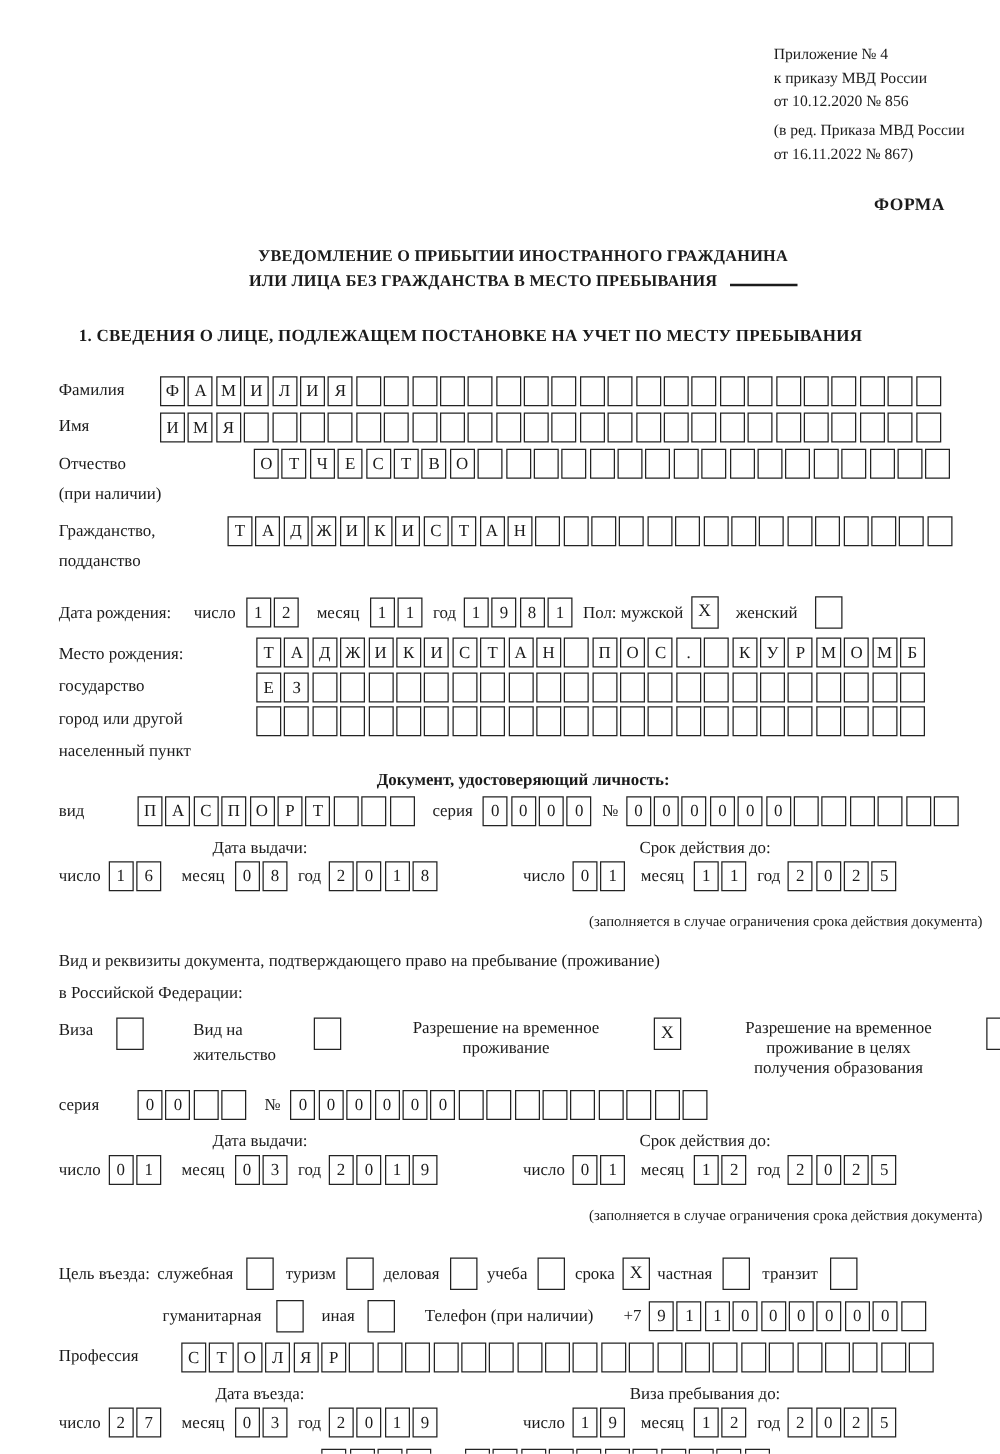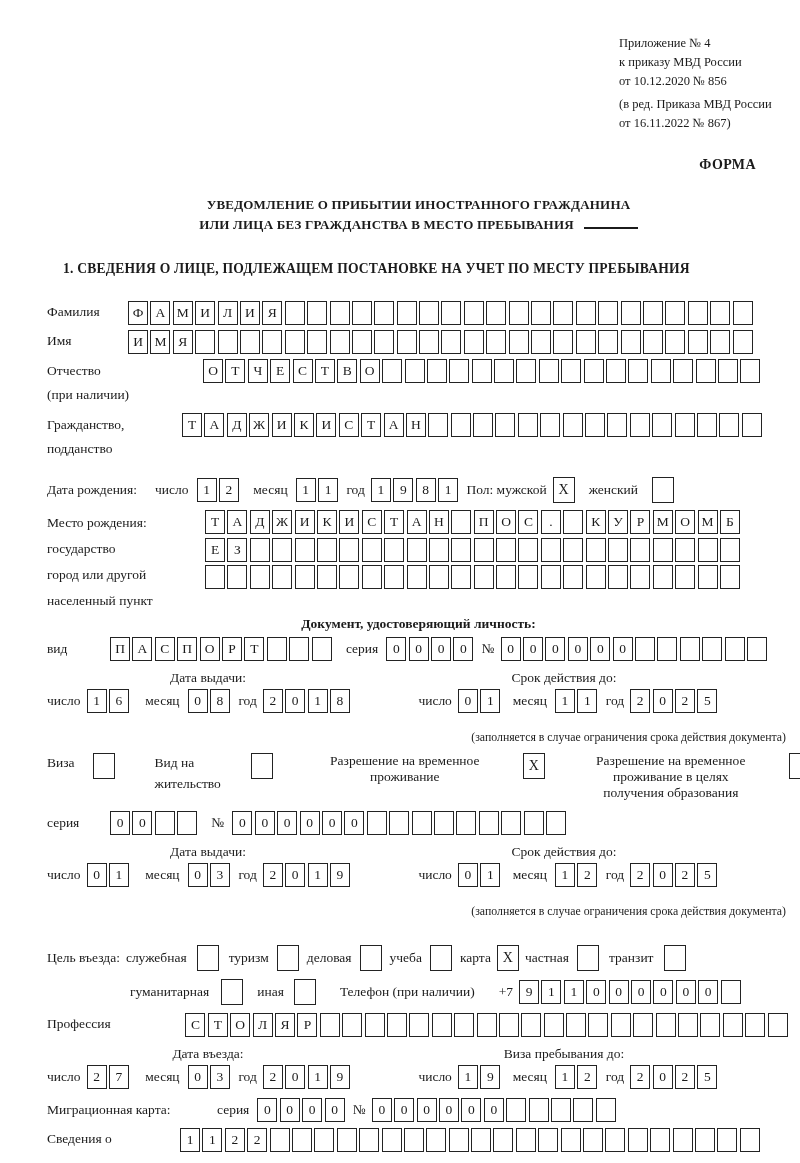--- a/index.html
+++ b/index.html
@@ -414,20 +414,24 @@
       <span class="boxes">
           <span class="cell">2</span>
           <span class="cell">0</span>
           <span class="cell">2</span>
           <span class="cell">5</span>
         </span>
     </span>
   </div>
   <div class="note-right">(заполняется в случае ограничения срока действия документа)</div>
 
+  <div class="intro">
+    <div>Вид и реквизиты документа, подтверждающего право на пребывание (проживание)</div>
+    <div>в Российской Федерации:</div>
+  </div>
 
   <div class="perm-row">
     <span class="perm-text">Виза</span>
     <span class="cbox ml6"></span>
     <span class="perm-text ml28">Вид на жительство</span>
     <span class="cbox ml18"></span>
     <span class="perm-center ml24">
       <span>Разрешение на временное</span><br>
       <span>проживание</span>
     </span>
@@ -518,21 +522,21 @@
   <div class="inline-row" style="margin-top:26px;">
     <span>Цель въезда:</span>
     <span class="ml6">служебная</span>
     <span class="cbox ml10"></span>
     <span class="ml10">туризм</span>
     <span class="cbox ml8"></span>
     <span class="ml8">деловая</span>
     <span class="cbox ml8"></span>
     <span class="ml8">учеба</span>
     <span class="cbox ml8"></span>
-    <span class="ml8">карта</span>
+    <span class="ml8">срока</span>
     <span class="cbox ml6">X</span>
     <span class="ml6">частная</span>
     <span class="cbox ml8"></span>
     <span class="ml10">транзит</span>
     <span class="cbox ml10"></span>
   </div>
 
   <div class="inline-row" style="margin-top:8px;padding-left:83px;">
     <span>гуманитарная</span>
     <span class="cbox ml12"></span>
@@ -547,21 +551,21 @@
         <span class="cell">0</span>
         <span class="cell">0</span>
         <span class="cell">0</span>
         <span class="cell">0</span>
         <span class="cell">0</span>
         <span class="cell">0</span>
         <span class="cell"></span>
       </span>
   </div>
 
-  <div class="frow" style="margin-top:8px;justify-content:space-between;">
+  <div class="frow" style="margin-top:8px;">
     <span class="flabel w-prof">Профессия</span>
     <span class="boxes">
         <span class="cell">С</span>
         <span class="cell">Т</span>
         <span class="cell">О</span>
         <span class="cell">Л</span>
         <span class="cell">Я</span>
         <span class="cell">Р</span>
         <span class="cell"></span>
         <span class="cell"></span>

